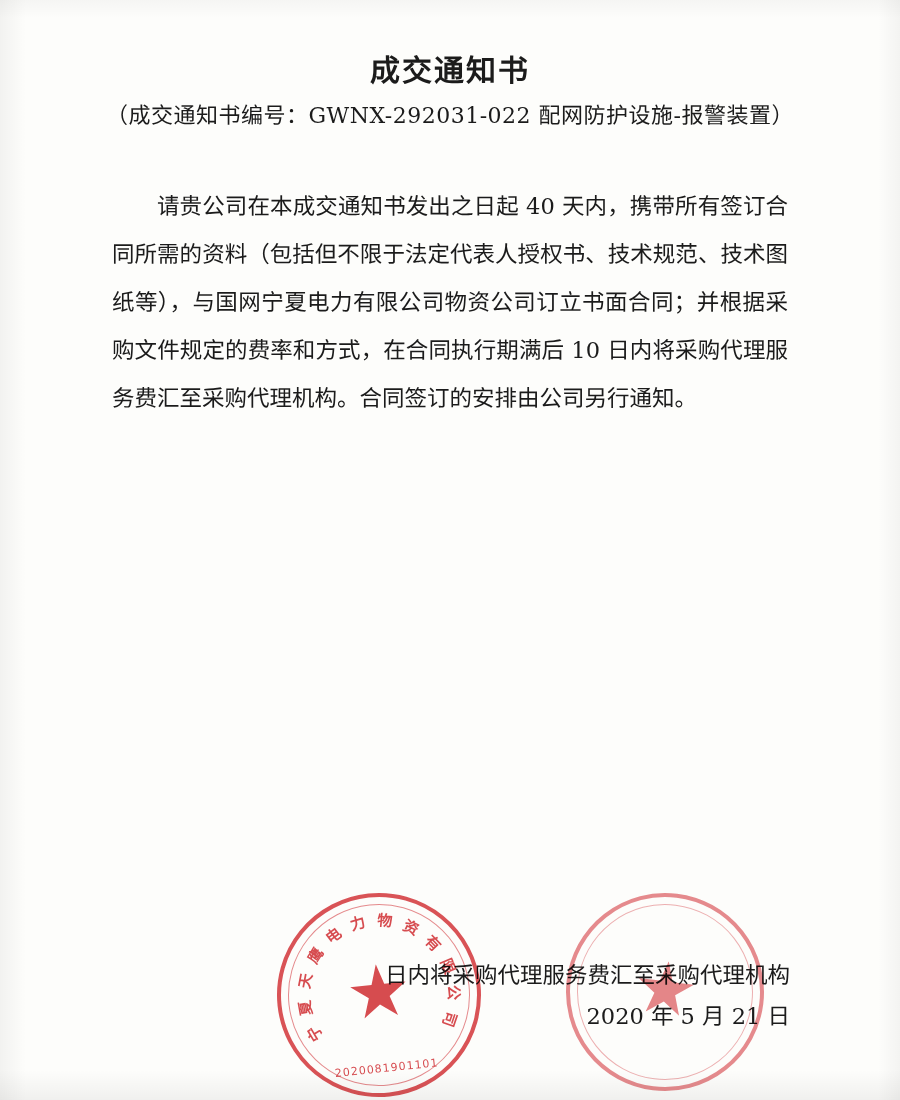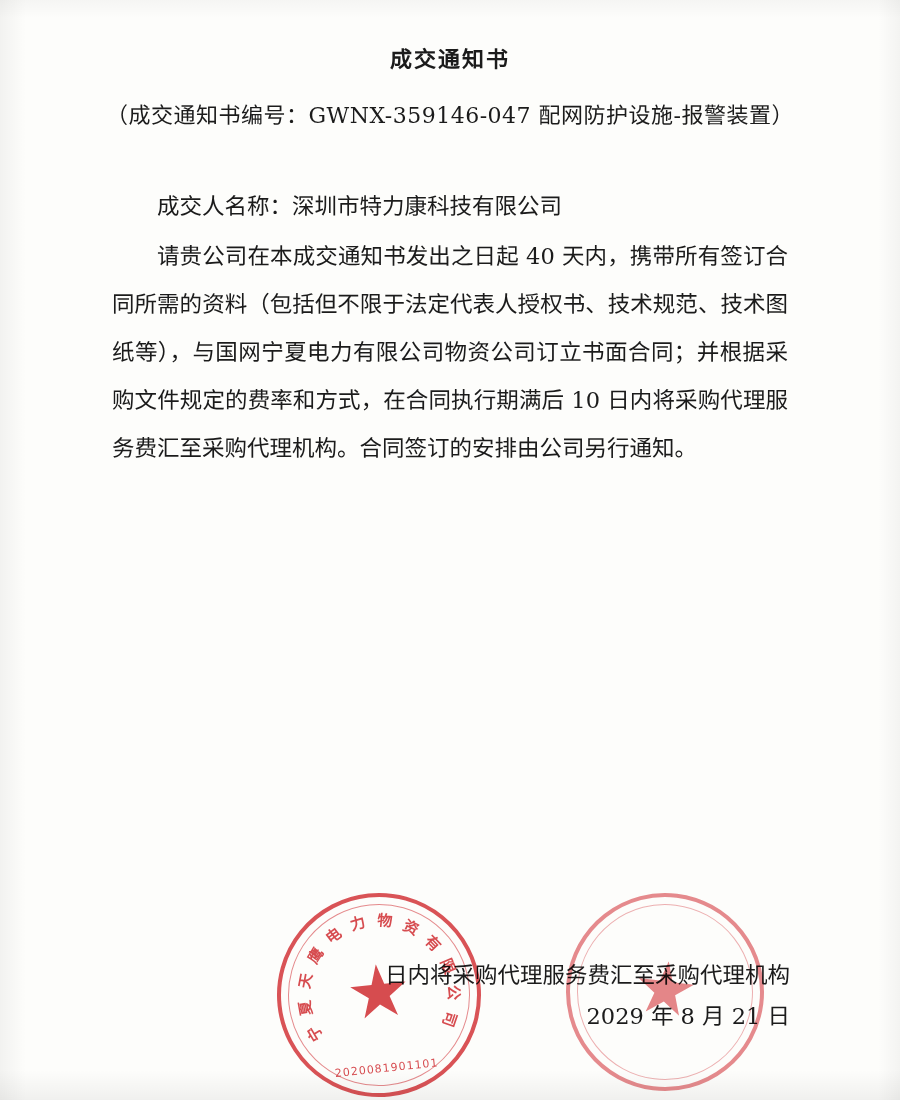--- a/index.html
+++ b/index.html
@@ -34,21 +34,21 @@
       linear-gradient(0deg, rgba(0,0,0,0.05) 0px, rgba(0,0,0,0.0) 30px);
     pointer-events: none;
   }
 
   .doc-title {
     position: absolute;
     top: 26px;
     left: 0;
     width: 100%;
     text-align: center;
-    font-size: 22px;
+    font-size: 30px;
     font-weight: bold;
     letter-spacing: 2px;
     font-family: "DejaVu Sans", "Liberation Sans", sans-serif;
   }
 
   .doc-subtitle {
     position: absolute;
     top: 97px;
     left: 0;
     width: 100%;
@@ -174,32 +174,31 @@
   }
 </style>
 </head>
 <body>
 
 <div class="page">
   <div class="paper-tint"></div>
 
   <h1 class="doc-title">成交通知书</h1>
 
-  <div class="doc-subtitle">（成交通知书编号：GWNX-359146-047 配网防护设施-报警装置）</div>
+  <div class="doc-subtitle">（成交通知书编号：GWNX-292031-022 配网防护设施-报警装置）</div>
 
   <div class="body-block">
-    <p class="para">成交人名称：深圳市特力康科技有限公司</p>
 
 
     <p class="para">请贵公司在本成交通知书发出之日起 40 天内，携带所有签订合同所需的资料（包括但不限于法定代表人授权书、技术规范、技术图纸等），与国网宁夏电力有限公司物资公司订立书面合同；并根据采购文件规定的费率和方式，在合同执行期满后 10 日内将采购代理服务费汇至采购代理机构。合同签订的安排由公司另行通知。</p>
   </div>
 
   <div class="sign-block">
     <div class="sign-line">日内将采购代理服务费汇至采购代理机构</div>
-    <div class="sign-line">2029 年 8 月 21 日</div>
+    <div class="sign-line">2020 年 5 月 21 日</div>
   </div>
 
   <div class="seal seal-secondary">
     <div class="seal-inner-ring"></div>
     <div class="star"></div>
   </div>
 
   <div class="seal seal-main">
     <div class="seal-inner-ring"></div>
     <div class="star"></div>

